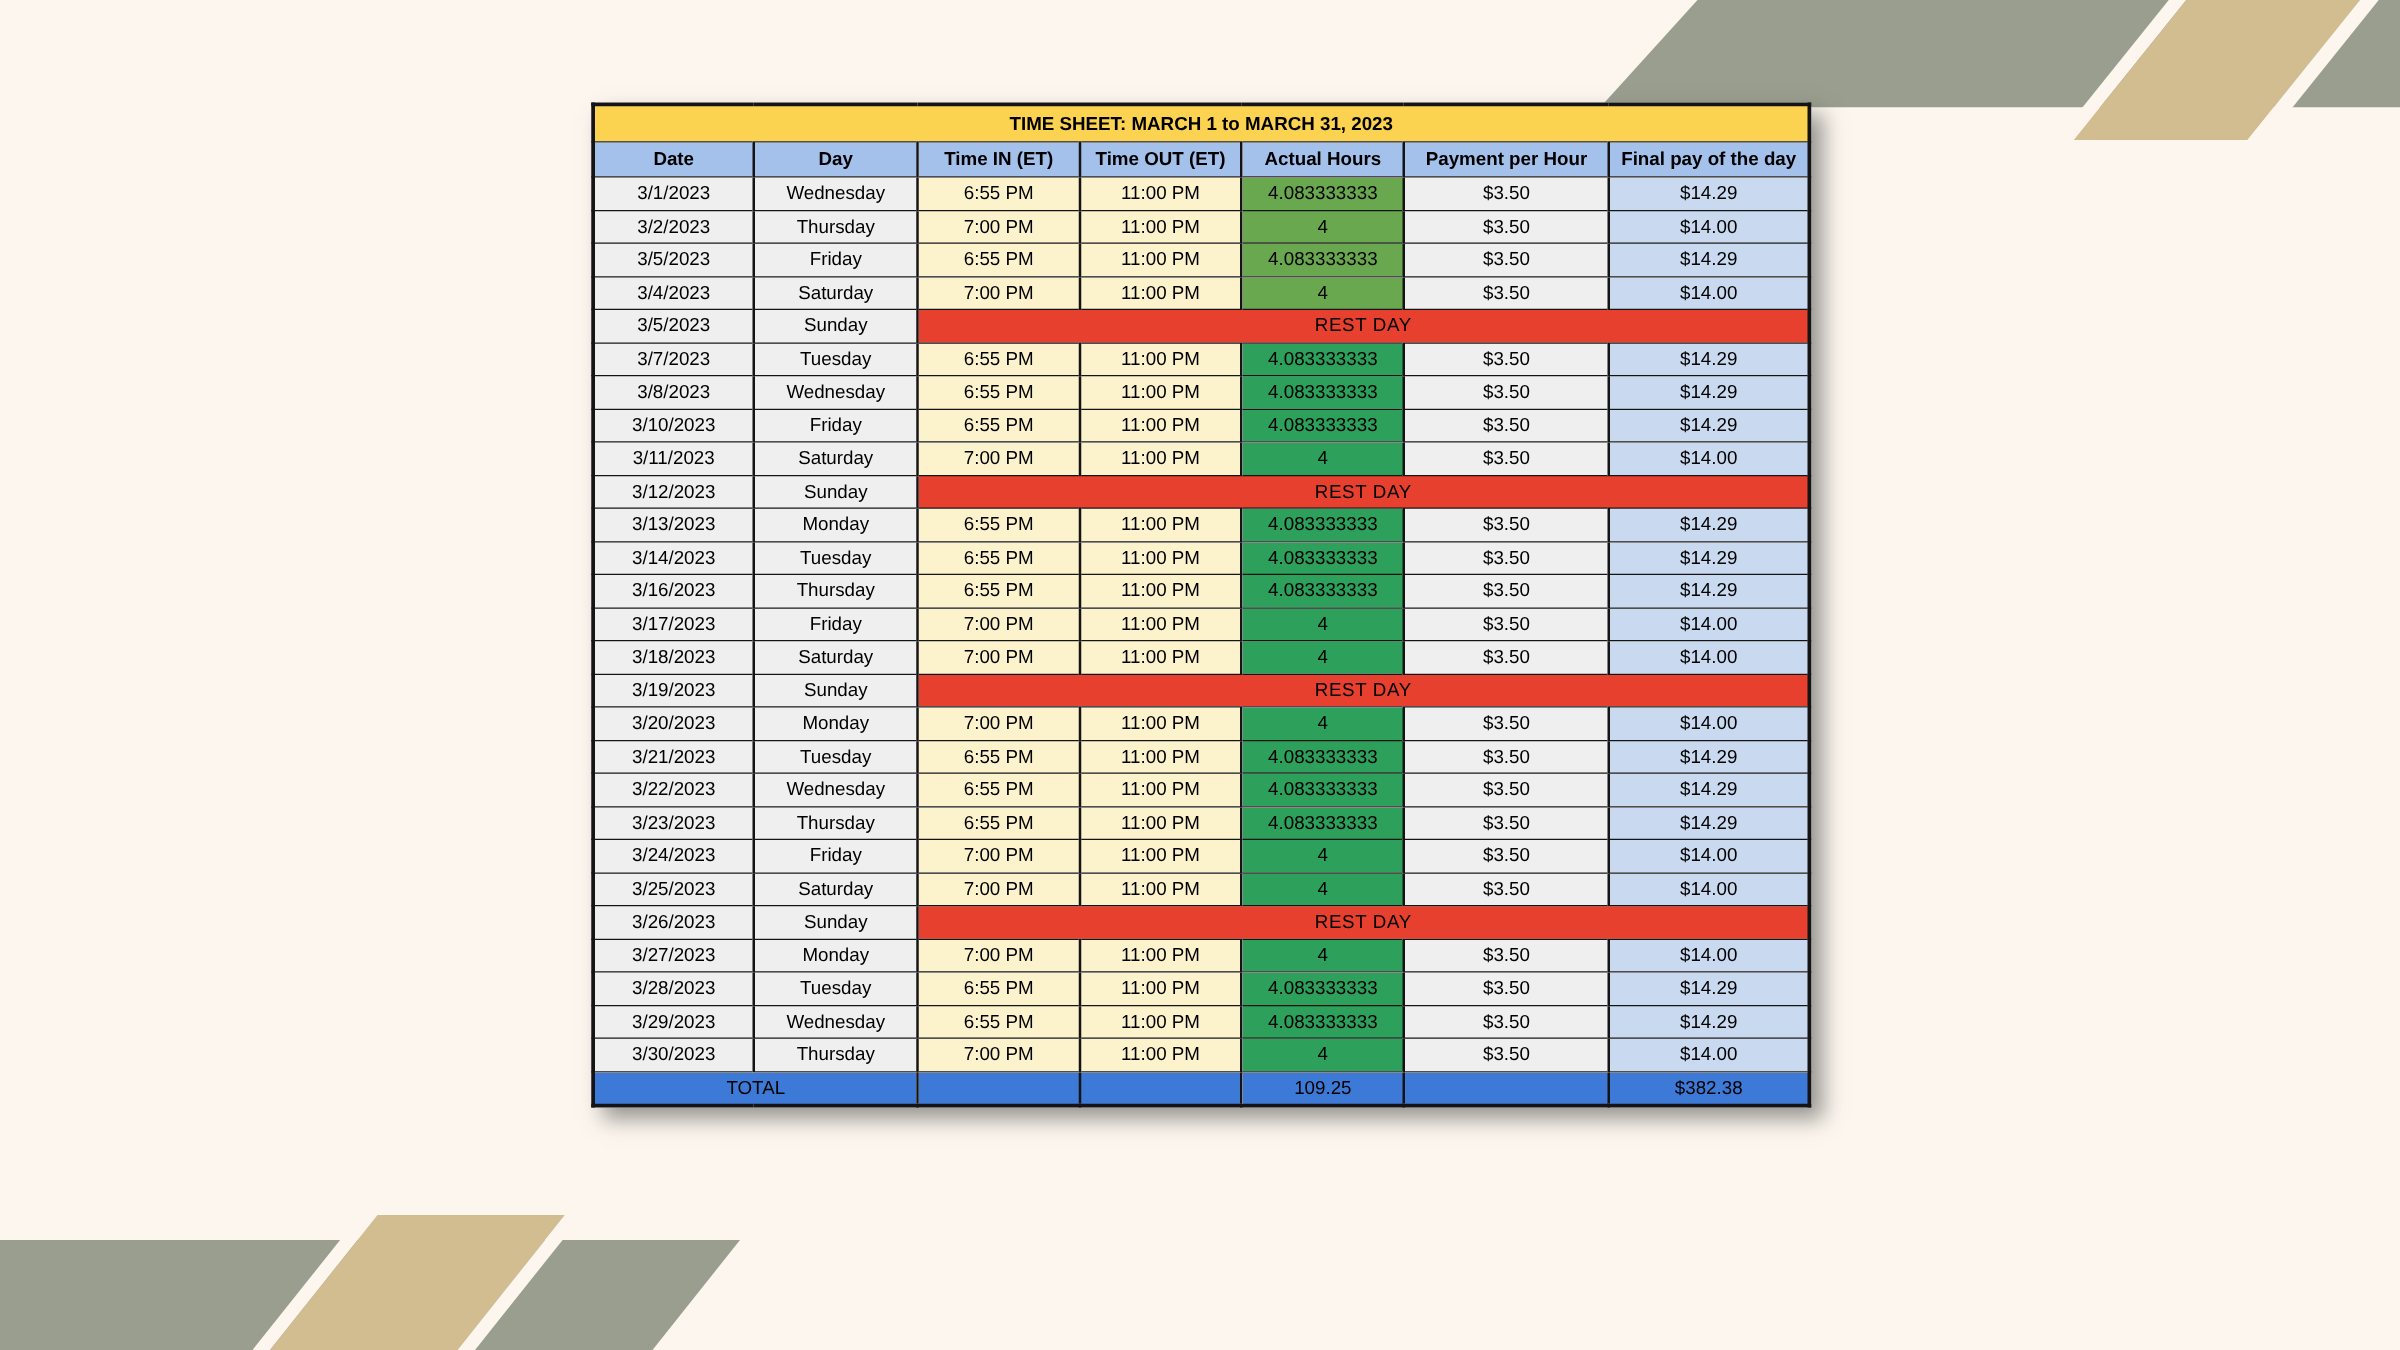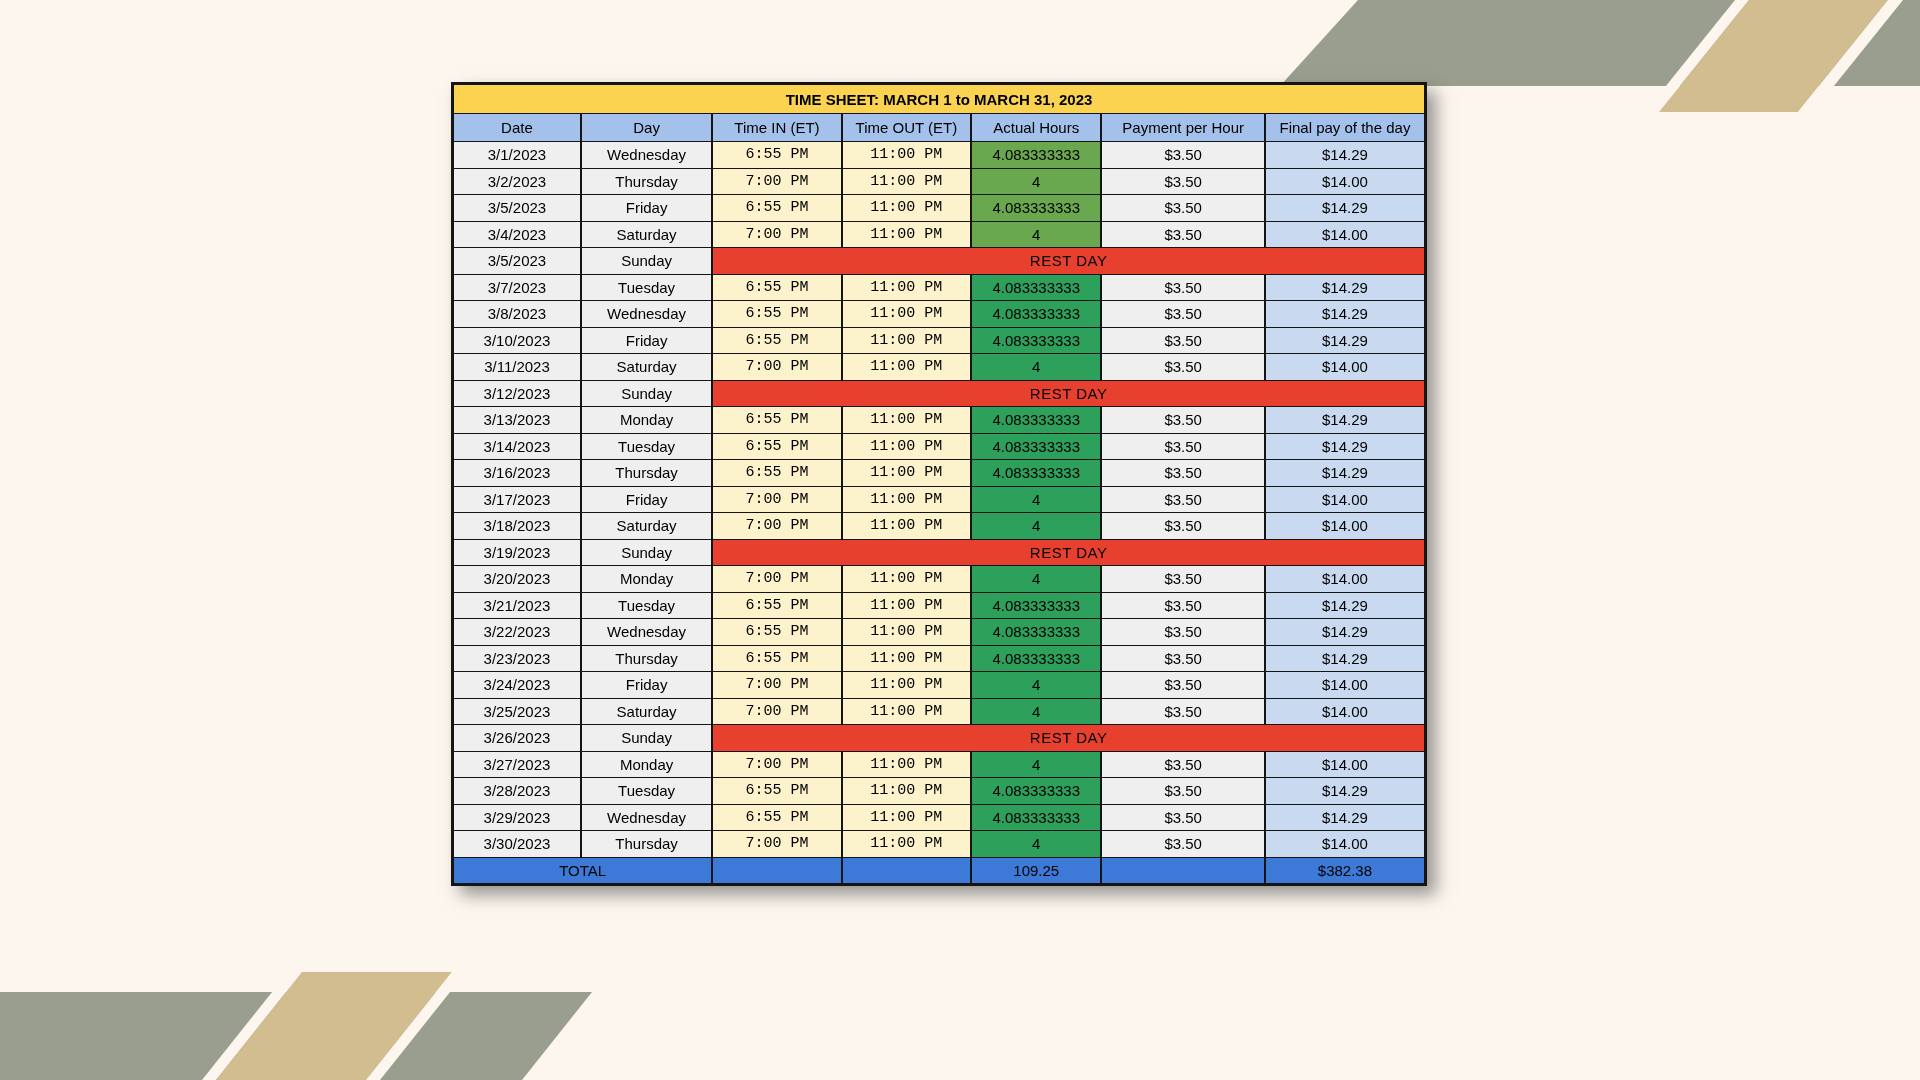--- a/index.html
+++ b/index.html
@@ -17,45 +17,45 @@
   #tr-white1{background:var(--page_bg);clip-path:polygon(455px 0,469px 0,379px 112px,365px 112px);}
   #tr-tan{background:var(--deco_tan);clip-path:polygon(469px 0,608px 0,518px 112px,379px 112px);}
   #tr-white2{background:var(--page_bg);clip-path:polygon(608px 0,623px 0,533px 112px,518px 112px);}
   #bl-gray{background:var(--deco_gray);clip-path:polygon(0 32px,592px 32px,522px 120px,0 120px);}
   #bl-white1{background:var(--page_bg);clip-path:polygon(288px 12px,302px 12px,216px 120px,202px 120px);}
   #bl-tan{background:var(--deco_tan);clip-path:polygon(302px 12px,452px 12px,366px 120px,216px 120px);}
   #bl-white2{background:var(--page_bg);clip-path:polygon(452px 12px,466px 12px,380px 120px,366px 120px);}
 
   
   #sheet{
-    position:absolute;left:451px;top:82px;width:976px;
+    position:absolute;left:473px;top:82px;width:976px;
     border-collapse:collapse;table-layout:fixed;
     box-shadow:9px 9px 16px rgba(70,70,70,.55);
     background:#fff;
   }
   #sheet th,#sheet td{
     border:1.6px solid var(--border);
     border-left-width:2px;border-right-width:2px;
     text-align:center;vertical-align:middle;
     font-size:15px;color:#000;overflow:hidden;white-space:nowrap;
     padding:0 2px;box-sizing:border-box;
   }
   #sheet{border:3px solid var(--border);}
   tr.title-row th{
     background:var(--title_bg);height:30px;font-weight:bold;font-size:15.5px;
     border-bottom-width:2.5px;
   }
   tr.header-row th{
-    background:var(--header_bg);height:28px;font-weight:normal;
+    background:var(--header_bg);height:28px;font-weight:bold;
     border-bottom-width:3px;
   }
   tbody tr{height:26.5px;}
   tbody tr.rest td{border-top-width:3px;border-bottom-width:3px;}
   td.c-date,td.c-day,td.c-pph{background:var(--cell_gray);}
-  td.c-time{background:var(--cell_cream);font-family:Liberation Mono, monospace;}
+  td.c-time{background:var(--cell_cream);}
   td.c-hours.olive{background:var(--green_olive);color:#fff;}
   td.c-hours.green{background:var(--green_bright);color:#fff;}
   td.c-pay{background:var(--pay_blue);}
   td.rest-cell{background:var(--rest_red);color:#fff;letter-spacing:.5px;}
   tfoot td{
     background:var(--total_blue);color:#fff;height:27px;border-top-width:3px;
   }
 </style>
 </head>
 <body>

